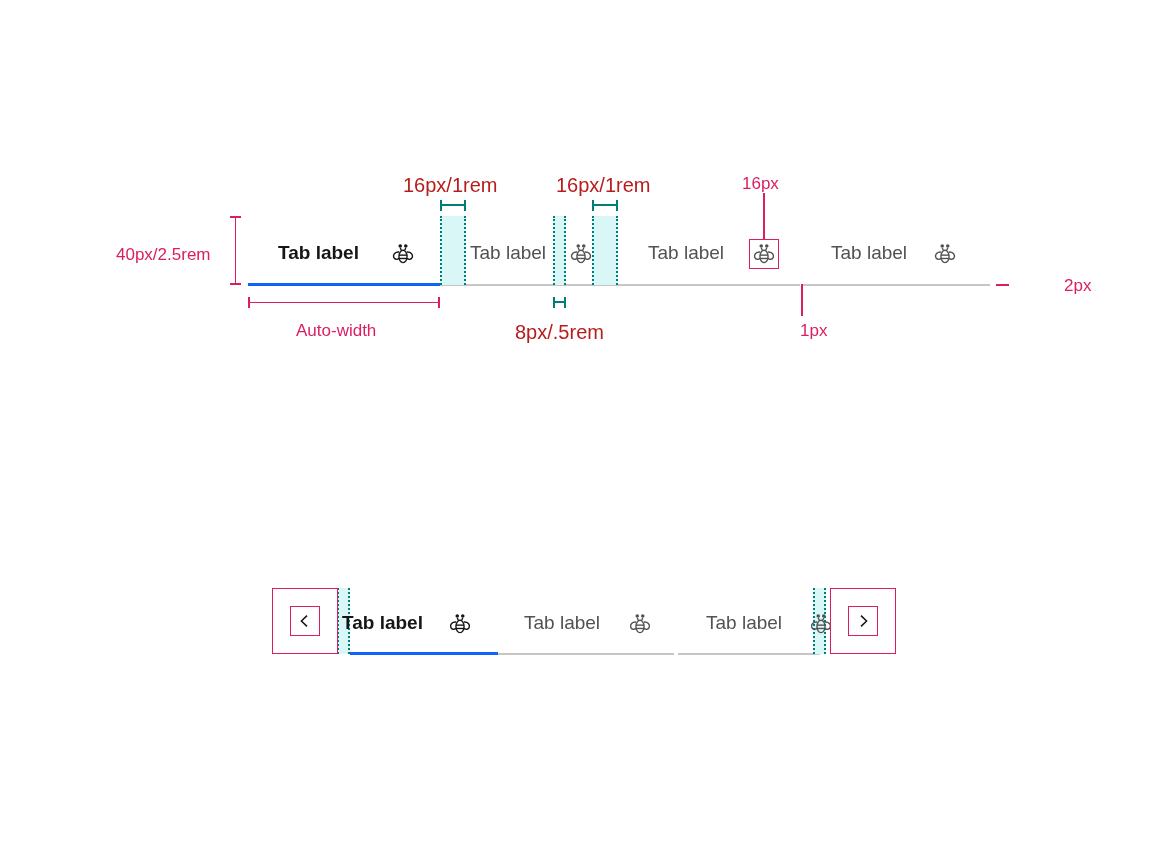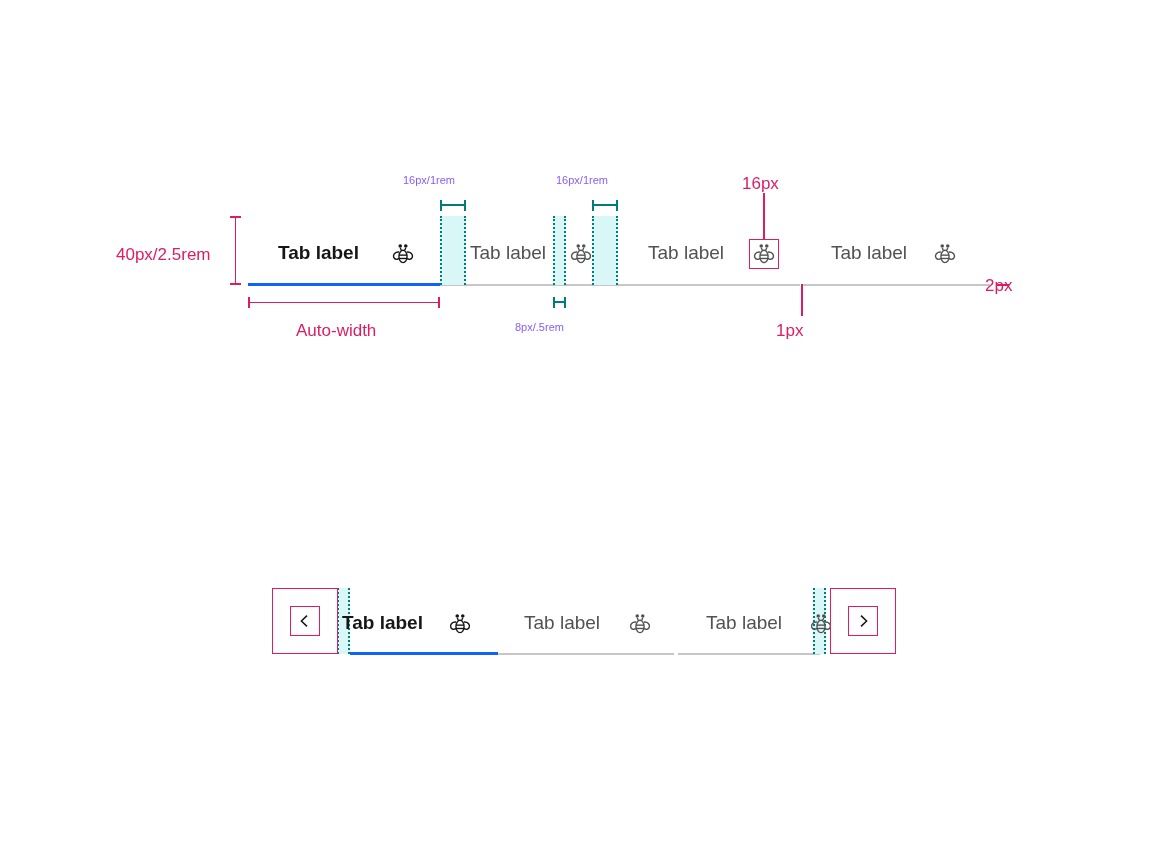--- a/index.html
+++ b/index.html
@@ -60,22 +60,22 @@
   .dotline {
     position: absolute;
     width: 0;
     border-left: 2px dotted #007d79;
     box-sizing: border-box;
   }
 
   
   .teal-text {
     position: absolute;
-    color: #8b5cf6;
-    font-size: 11px;
+    color: #b91c1c;
+    font-size: 20px;
     white-space: nowrap;
     line-height: 1;
   }
   
   .ibeam-h {
     position: absolute;
     height: 11px;
   }
   .ibeam-h .bar {
     position: absolute;
@@ -283,24 +283,24 @@
       <div class="bar"></div>
         <div class="cap l"></div>
         <div class="cap r"></div>
     </div>
     <div class="teal-text" style="left:515px;top:322px;">8px/.5rem</div>
 
     <div class="pink-text" style="left:742px;top:175px;">16px</div>
     <div class="pink-line-v" style="left:763px;top:193px;height:46px;"></div>
 
     <div class="pink-line-v" style="left:801px;top:284px;height:32px;"></div>
-    <div class="pink-text" style="left:776px;top:322px;">1px</div>
+    <div class="pink-text" style="left:800px;top:322px;">1px</div>
 
     <div class="pink-line-h" style="left:996px;top:284px;width:13px;"></div>
-    <div class="pink-text" style="left:985px;top:277px;">2px</div>
+    <div class="pink-text" style="left:1064px;top:277px;">2px</div>
   </div>
 
   <div class="abs" style="left:0;top:400px;width:1152px;height:464px;">
 
     <div class="rail-blue" style="left:350px;top:252px;width:148px;"></div>
     <div class="rail-gray" style="left:498px;top:253px;width:176px;"></div>
     <div class="rail-gray" style="left:678px;top:253px;width:142px;"></div>
 
     <div class="band" style="left:337px;top:188px;width:13px;height:66px;"></div>
     <div class="band" style="left:813px;top:188px;width:13px;height:66px;"></div>

